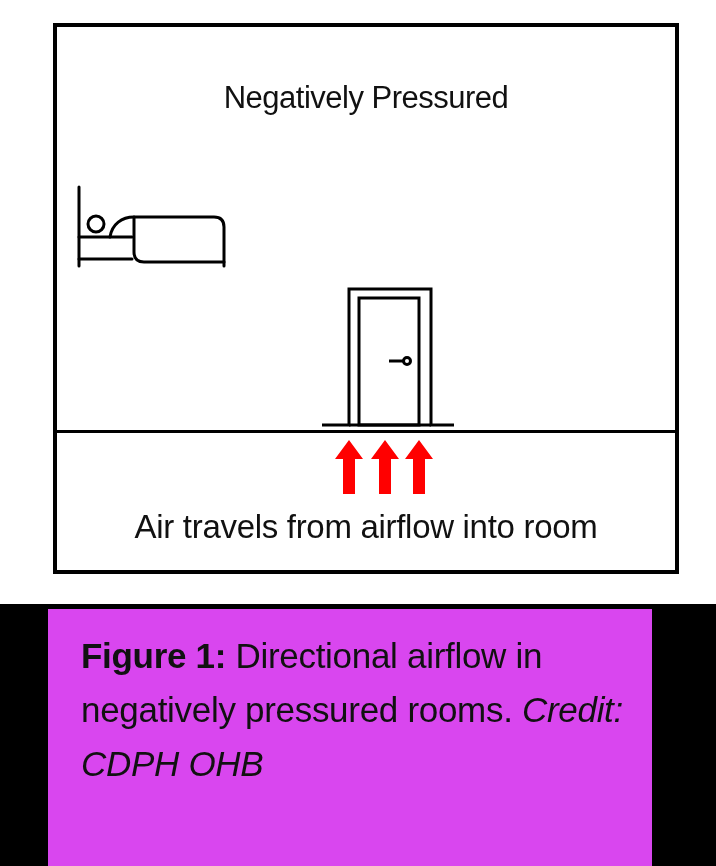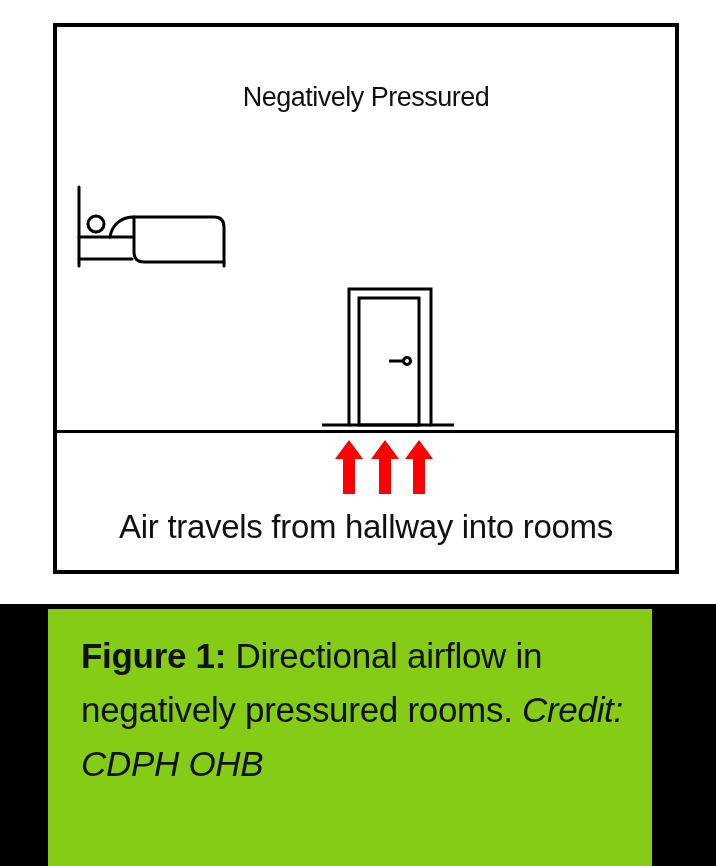--- a/index.html
+++ b/index.html
@@ -9,34 +9,34 @@
   }
   .diagram-box {
     position: absolute; left: 53px; top: 23px; width: 618px; height: 543px;
     border: 4px solid #000; box-sizing: content-box;
   }
   .divider {
     position: absolute; left: 0; right: 0; top: 403px; height: 3px; background: #000;
   }
   .room-title {
     position: absolute; left: 0; right: 0; top: 48px; text-align: center;
-    font-size: 27px; line-height: 45px; font-weight: normal; letter-spacing: -0.5px;
+    font-size: 31px; line-height: 45px; font-weight: normal; letter-spacing: -0.5px;
   }
   .hall-text {
     position: absolute; left: 0; right: 0; top: 478px; text-align: center;
     font-size: 33px; line-height: 44px; letter-spacing: -0.3px;
   }
   .bed-icon { position: absolute; left: 17px; top: 157px; }
   .door-icon { position: absolute; left: 262px; top: 256px; }
   .arrows { position: absolute; left: 275px; top: 410px; }
   .black-band {
     position: absolute; left: 0; top: 604px; width: 716px; height: 262px; background: #000;
   }
   .caption-box {
-    position: absolute; left: 48px; top: 609px; width: 604px; height: 257px; background: #84cc16;
+    position: absolute; left: 48px; top: 609px; width: 604px; height: 257px; background: #d946ef;
   }
   .caption-text {
     position: absolute; left: 33px; top: 20px; width: 560px;
     font-size: 35px; line-height: 54px; letter-spacing: -0.3px;
   }
   .caption-text b { font-weight: bold; }
   .caption-text i { font-style: italic; }
 </style>
 </head>
 <body>
@@ -70,19 +70,19 @@
   <div class="divider"></div>
 
   <svg class="arrows" width="110" height="60" viewBox="0 0 110 60">
     <g fill="#ff0000">
       <polygon points="3,22 17,3 31,22 23,22 23,57 11,57 11,22"></polygon>
       <polygon points="39,22 53,3 67,22 59,22 59,57 47,57 47,22"></polygon>
       <polygon points="73,22 87,3 101,22 93,22 93,57 81,57 81,22"></polygon>
     </g>
   </svg>
 
-  <div class="hall-text">Air travels from hallway into rooms</div>
+  <div class="hall-text">Air travels from airflow into room</div>
 </div>
 
 <div class="black-band"></div>
 <div class="caption-box">
   <div class="caption-text"><b>Figure 1:</b><span> Directional airflow in negatively pressured rooms. </span><i>Credit: CDPH OHB</i></div>
 </div>
 
 </body></html>

